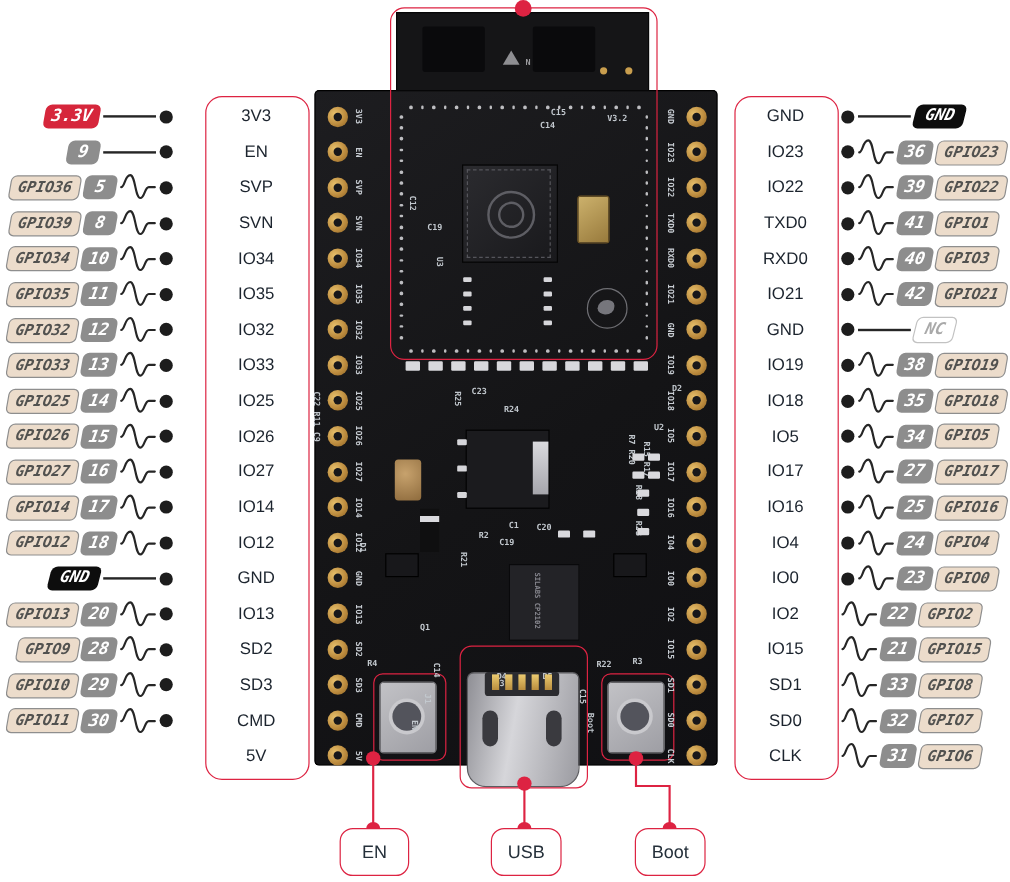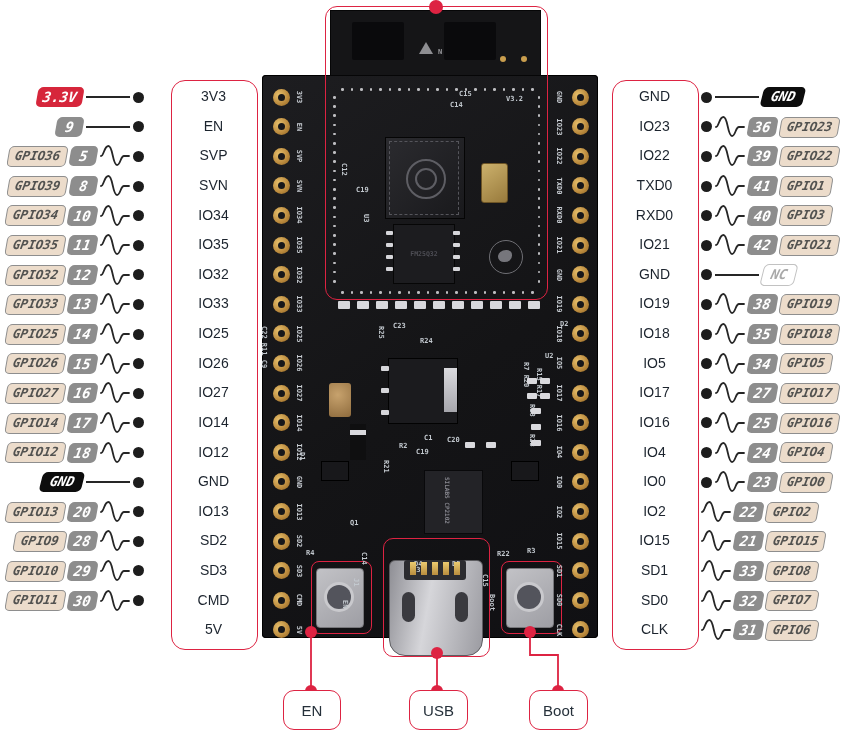--- a/index.html
+++ b/index.html
@@ -95,23 +95,20 @@
   <div class="antslot" style="left:444px;top:22px;width:52px;height:38px;"></div>
   <div class="abs" style="left:419px;top:42px;width:0;height:0;border-left:7px solid transparent;border-right:7px solid transparent;border-bottom:12px solid #8e8e92;"></div>
   <div class="abs" style="left:438px;top:48px;color:#9a9a9e;font:bold 7px 'DejaVu Sans Mono',monospace;">N</div>
   <div class="abs" style="left:500px;top:56px;width:6px;height:6px;border-radius:50%;background:#c99e4e;"></div>
   <div class="abs" style="left:521px;top:56px;width:6px;height:6px;border-radius:50%;background:#c99e4e;"></div>
 
   <div class="abs" id="esp32chip"></div>
   <div class="abs" id="esp32dash"></div>
   <div class="logoring" style="left:406px;top:159px;width:36px;height:36px;"></div>
   <div class="logoring" style="left:415px;top:168px;width:18px;height:18px;"></div>
-  <div class="abs" id="flash">
-      <span>FM25Q32</span>
-    </div>
   <div class="abs" id="crystal"></div>
   <div class="abs" id="modlogo"></div>
 
   <div class="abs" id="u2reg"></div>
   <div class="abs" id="u2tab"></div>
   <div class="abs" id="cp2102">
       <span class="txt">SILABS CP2102</span>
     </div>
   <div class="sot" style="left:321px;top:461px;"></div>
   <div class="sot" style="left:511px;top:461px;"></div>

